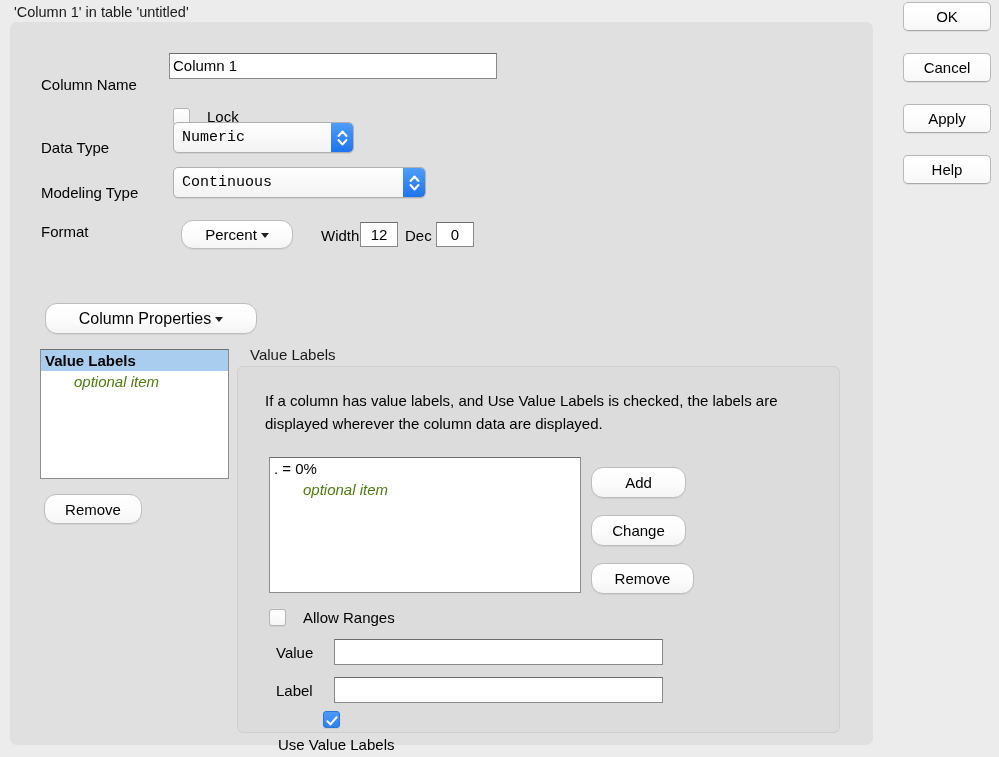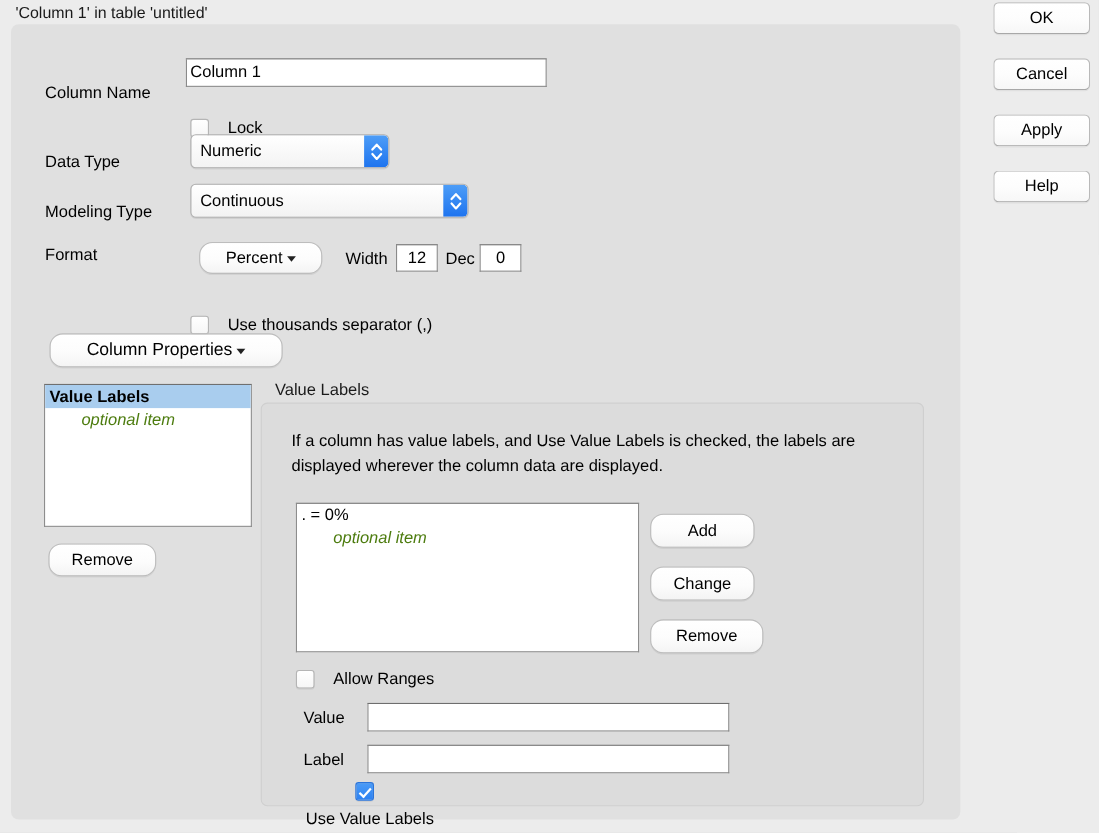--- a/index.html
+++ b/index.html
@@ -138,20 +138,21 @@
   .popup-btn {
     position: absolute;
     background: linear-gradient(to bottom, #ffffff, #f3f3f3);
     border: 1px solid #b0b0b0;
     border-radius: 5px;
     box-sizing: border-box;
     box-shadow: 0 1px 0.5px rgba(0,0,0,0.07);
     display: flex;
     align-items: center;
     overflow: hidden;
+    font-family: Liberation Mono, monospace;
   }
   .popup-btn .pb-text {
     flex: 1 1 auto;
     padding-left: 8px;
     font-size: 15px;
     white-space: nowrap;
     overflow: hidden;
   }
   .popup-arrows {
     flex: 0 0 auto;
@@ -284,29 +285,25 @@
         <polyline points="2.5,12 6.5,16.5 10.5,12" fill="none" stroke="#ffffff" stroke-width="2" stroke-linecap="round" stroke-linejoin="round"></polyline>
       </svg>
     </span>
   </div>
 
   <div class="field-label" style="left:31px; top:201px;">Format</div>
   <div class="bevel-btn" style="left:171px; top:198px; width:112px; height:29px;">
     <span>Percent</span>
     <span class="tri-down"></span>
   </div>
-  <div class="field-label" style="left:304px; top:205px;">Width</div>
+  <div class="field-label" style="left:311px; top:205px;">Width</div>
   <div class="text-field num" style="left:350px; top:200px; width:38px; height:25px;">12</div>
   <div class="field-label" style="left:395px; top:205px;">Dec</div>
   <div class="text-field num" style="left:426px; top:200px; width:38px; height:25px;">0</div>
 
-  <div class="cb-wrap" style="left:163px; top:265px;">
-    <span class="cb-box"></span>
-    <span class="cb-label">Use thousands separator (,)</span>
-  </div>
 
   <div class="bevel-btn" style="left:35px; top:281px; width:212px; height:31px; font-size:16px;">
     <span>Column Properties</span>
     <span class="tri-down"></span>
   </div>
 
   <div class="list-box" style="left:30px; top:327px; width:189px; height:130px;">
     <div class="list-row selected">Value Labels</div>
     <div class="list-row placeholder">optional item</div>
   </div>

